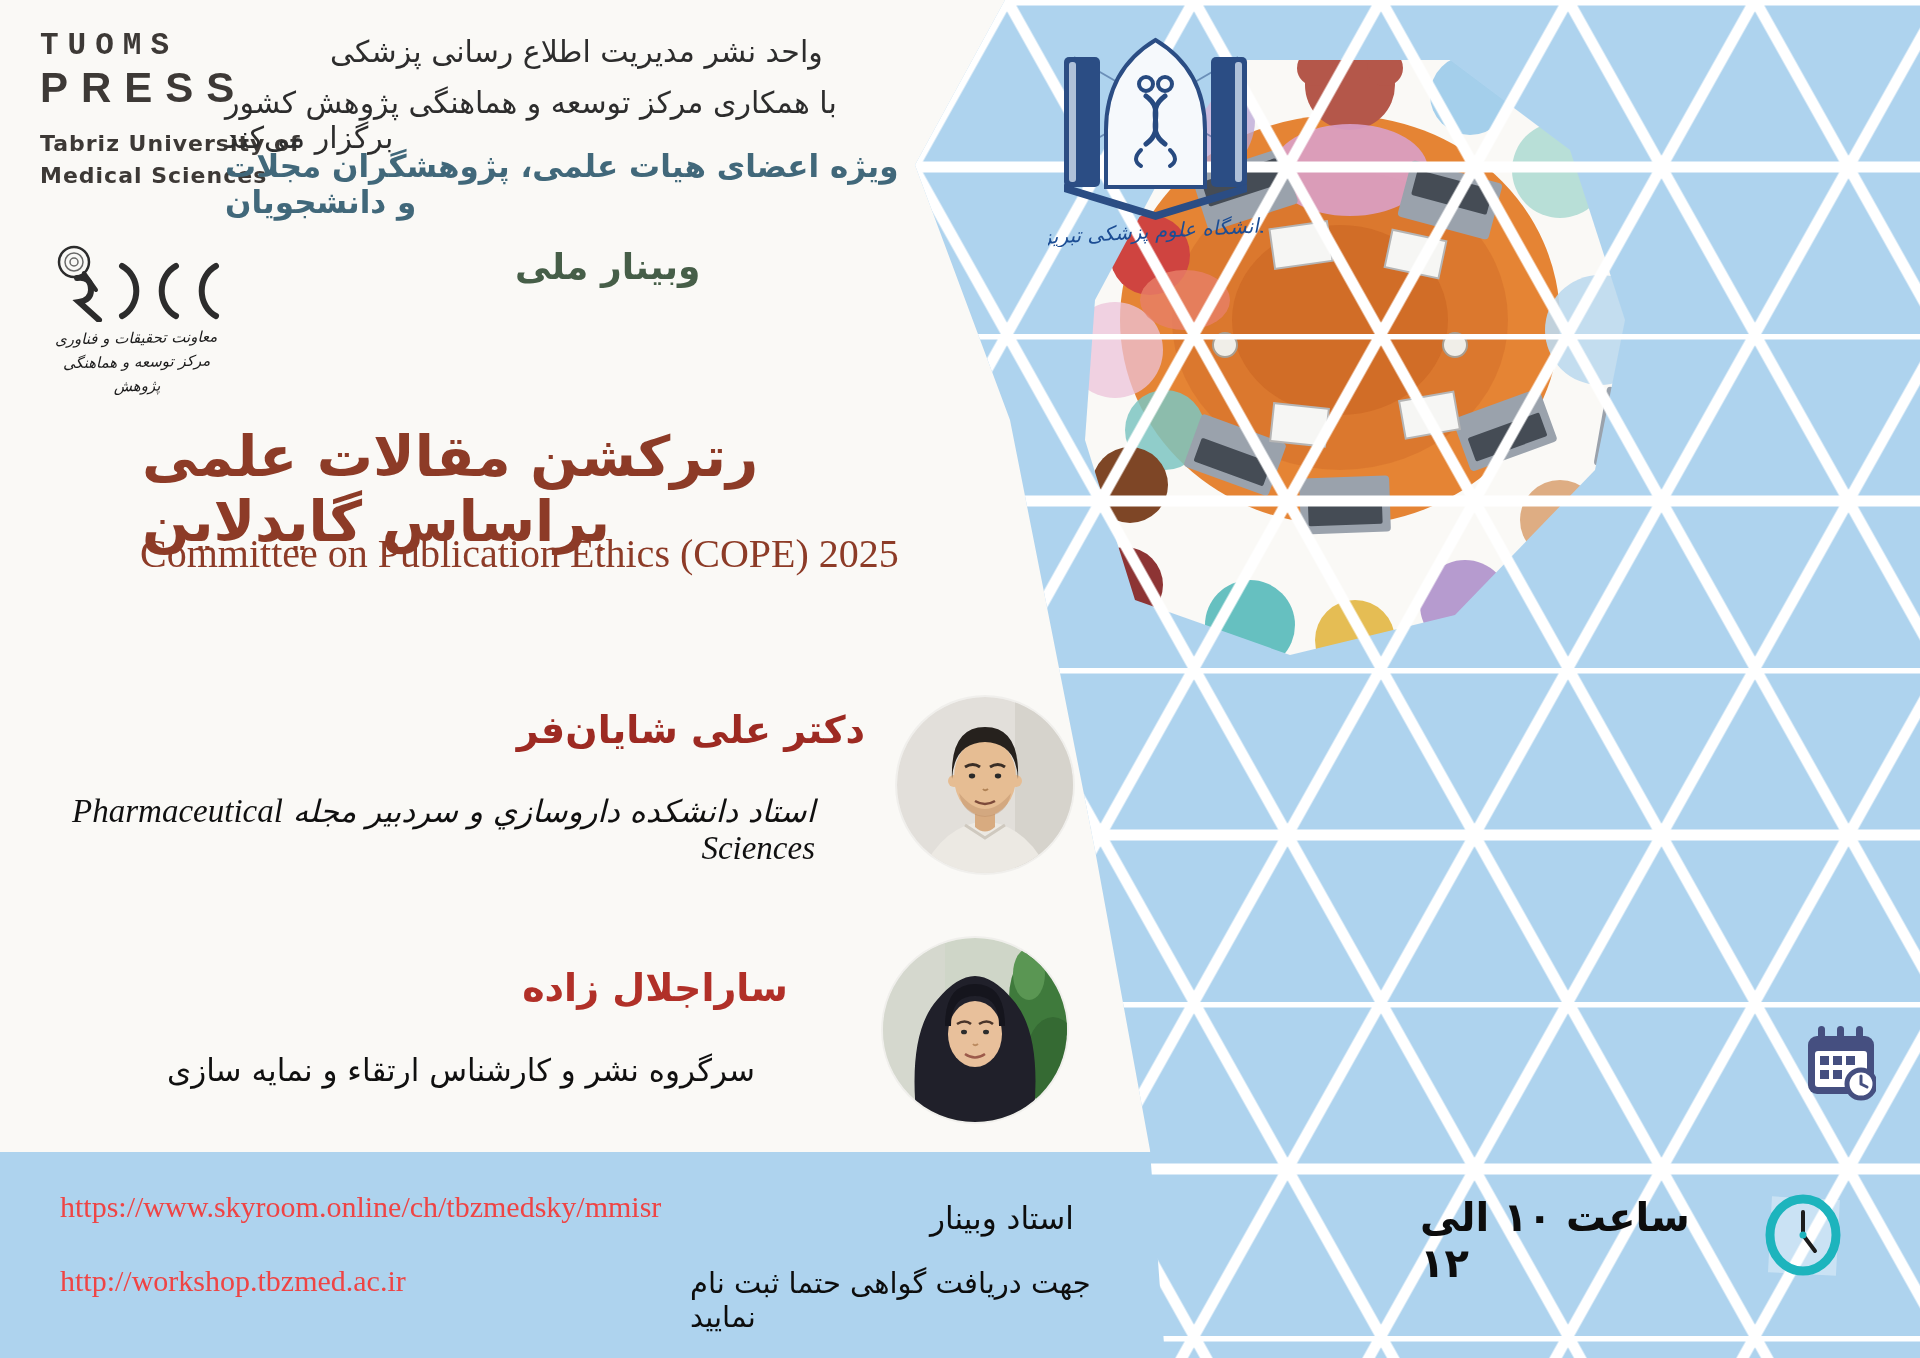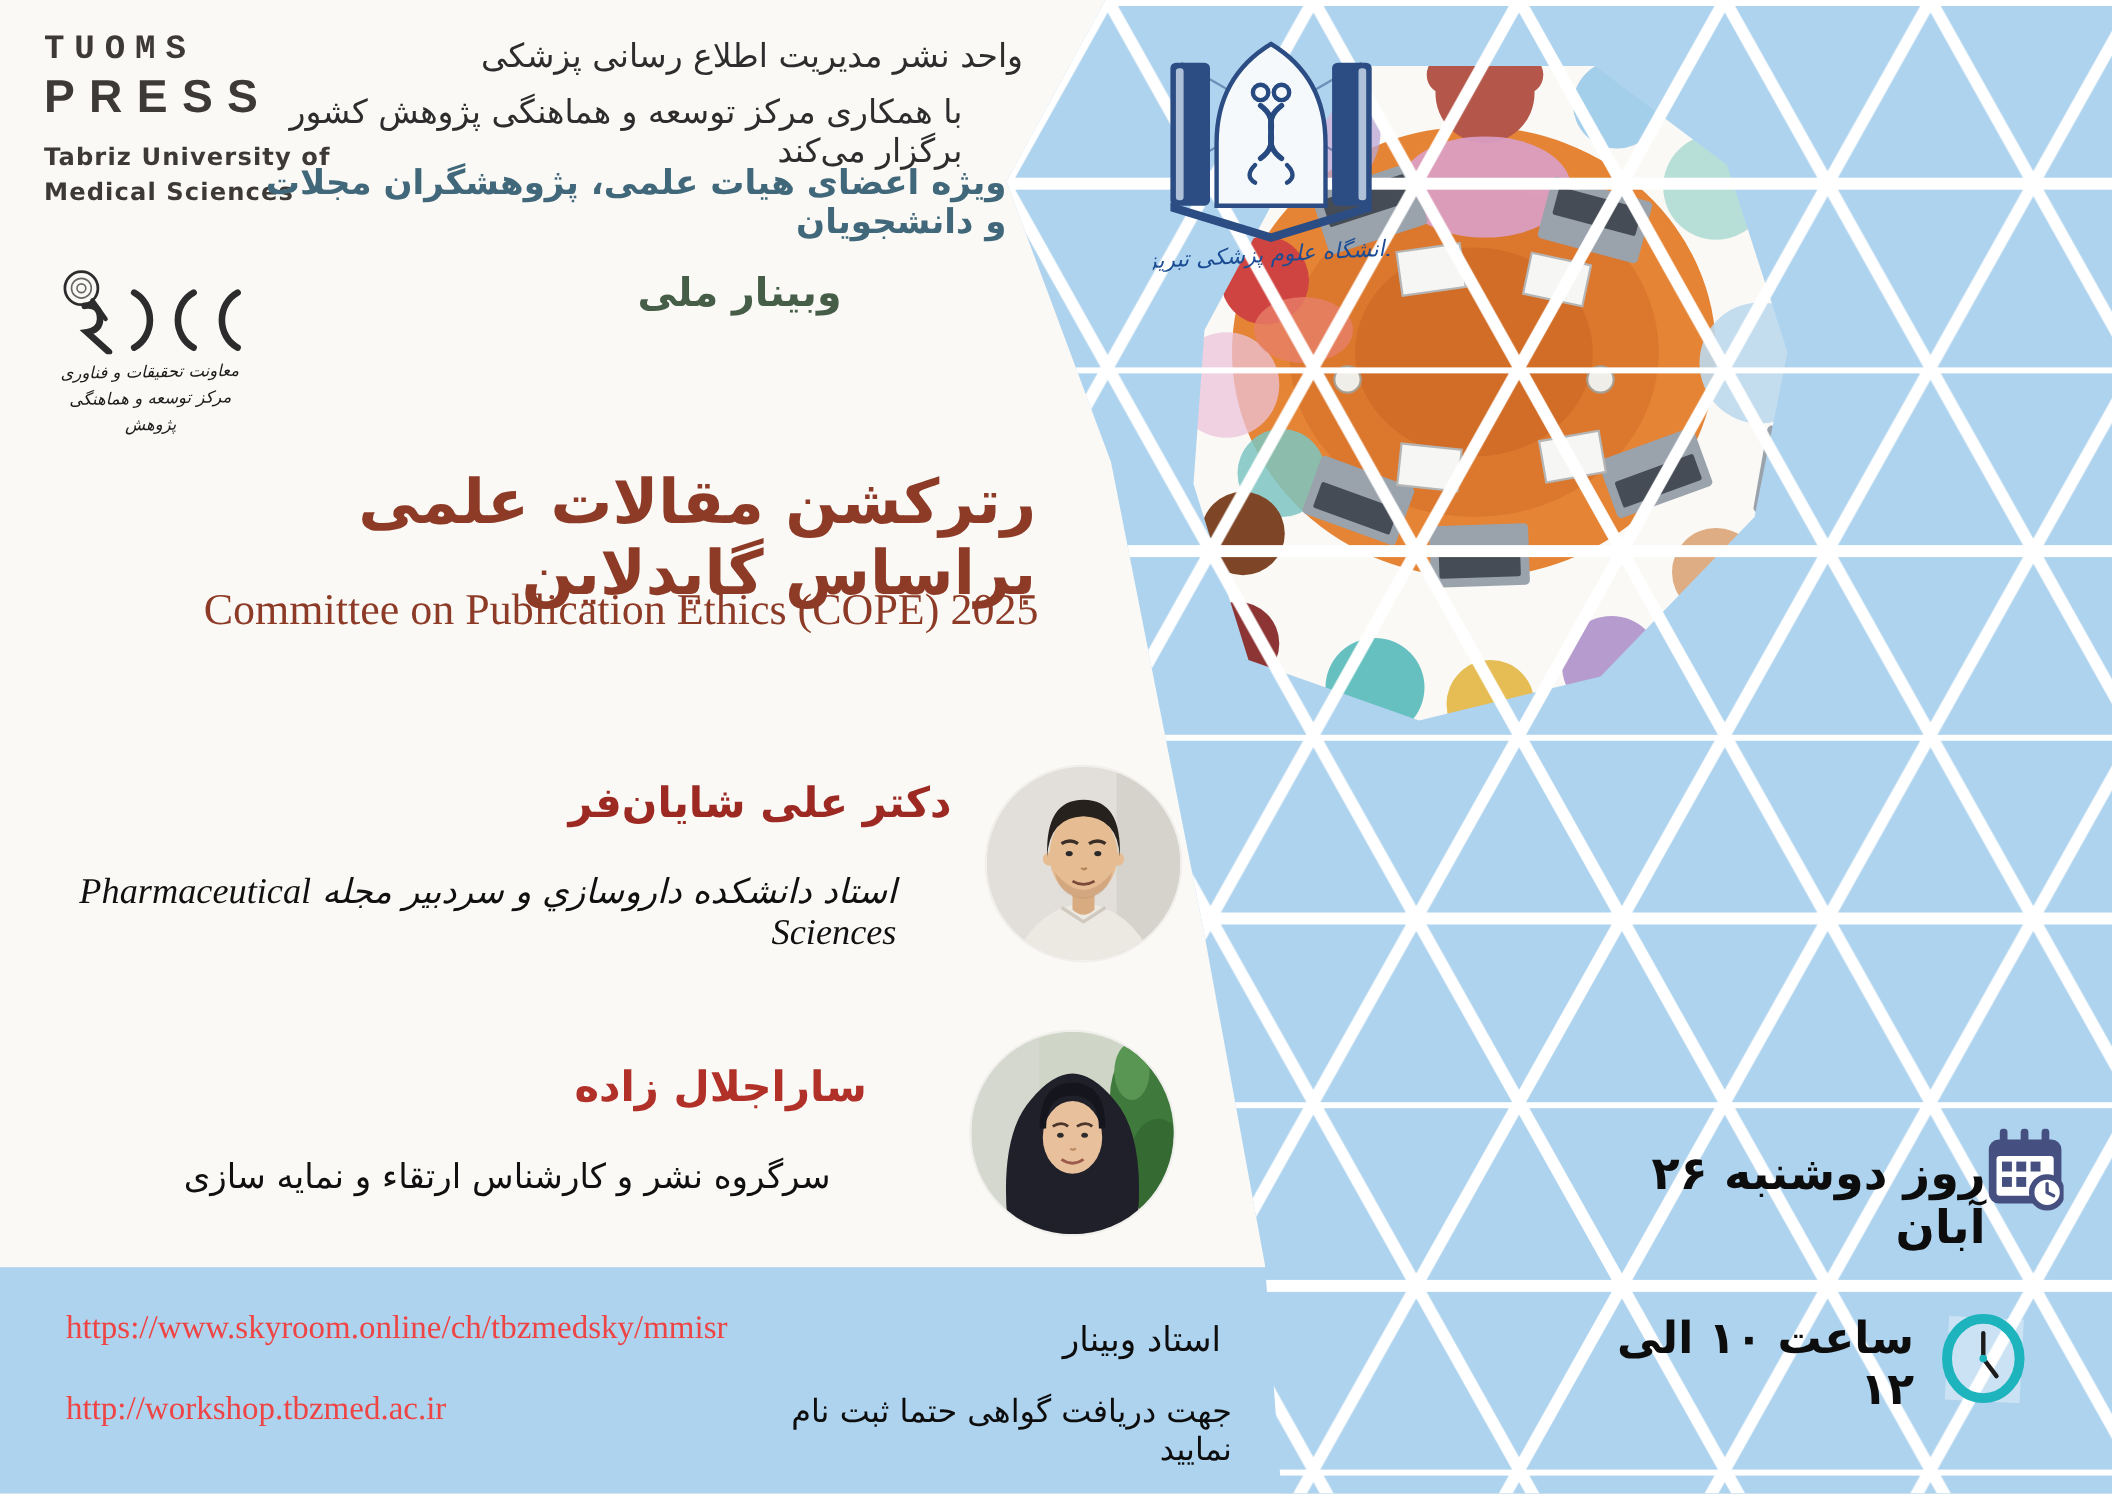--- a/index.html
+++ b/index.html
@@ -2,21 +2,21 @@
 <html><head>
 <meta charset="utf-8">
 <style>
   html,body{margin:0;padding:0;background:#e8e8e8;}
   .poster{
     position:relative;width:1920px;height:1358px;overflow:hidden;
     background:#faf9f6;font-family:"DejaVu Sans",sans-serif;color:#1a1a1a;
   }
   .abs{position:absolute;}
   .rtl{direction:rtl;unicode-bidi:embed;}
-  .center{text-align:right;}
+  .center{text-align:left;}
   .right{text-align:right;}
 
   
   .tuoms{left:40px;top:28px;color:#3d3936;line-height:1.15;}
   .tuoms .l1{font-size:31px;font-weight:bold;letter-spacing:9px;font-family:Liberation Mono, monospace;}
   .tuoms .l2{font-size:42px;font-weight:bold;letter-spacing:13px;font-family:"Liberation Sans","DejaVu Sans",sans-serif;}
   .tuoms .sub{margin-top:16px;font-size:22px;font-weight:bold;letter-spacing:1px;line-height:1.45;}
   .rdcc{left:44px;top:240px;width:185px;}
   .rdcc .caption{font-family:"DejaVu Serif",serif;font-style:italic;font-size:15px;
     color:#1b1b1b;text-align:center;line-height:1.6;transform:rotate(-1deg);}
@@ -252,21 +252,20 @@
       <path d="M74,86 q8,-5 14,0 M96,86 q8,-5 14,0" stroke="#4a352a" stroke-width="2.6" fill="none"></path>
       <ellipse cx="81" cy="94" rx="3" ry="2.3" fill="#2c2c2c"></ellipse>
       <ellipse cx="103" cy="94" rx="3" ry="2.3" fill="#2c2c2c"></ellipse>
       <path d="M90,106 q2,2.5 5,0" stroke="#bb8a5f" stroke-width="2" fill="none"></path>
       <path d="M82,116 q10,7 20,0" stroke="#9c5a4a" stroke-width="2.5" fill="none"></path>
     </svg>
   </div>
   <div class="abs sp2-name rtl right">ساراجلال زاده</div>
   <div class="abs sp-role sp2-role rtl right">سرگروه نشر و کارشناس ارتقاء و نمایه سازی</div>
 
-  <div class="abs date-text rtl center">روز دوشنبه ۲۶ آبان</div>
   <svg class="abs cal-icon" viewBox="0 0 70 76" aria-hidden="true">
     <rect x="12" y="0" width="7" height="15" rx="3.5" fill="#454f80"></rect>
     <rect x="31" y="0" width="7" height="15" rx="3.5" fill="#454f80"></rect>
     <rect x="50" y="0" width="7" height="15" rx="3.5" fill="#454f80"></rect>
     <rect x="2" y="10" width="66" height="58" rx="9" fill="#454f80"></rect>
     <rect x="9" y="25" width="52" height="36" rx="3" fill="#ffffff"></rect>
     <g fill="#454f80">
       <rect x="14" y="30" width="9" height="9"></rect>
         <rect x="27" y="30" width="9" height="9"></rect>
         <rect x="40" y="30" width="9" height="9"></rect>

